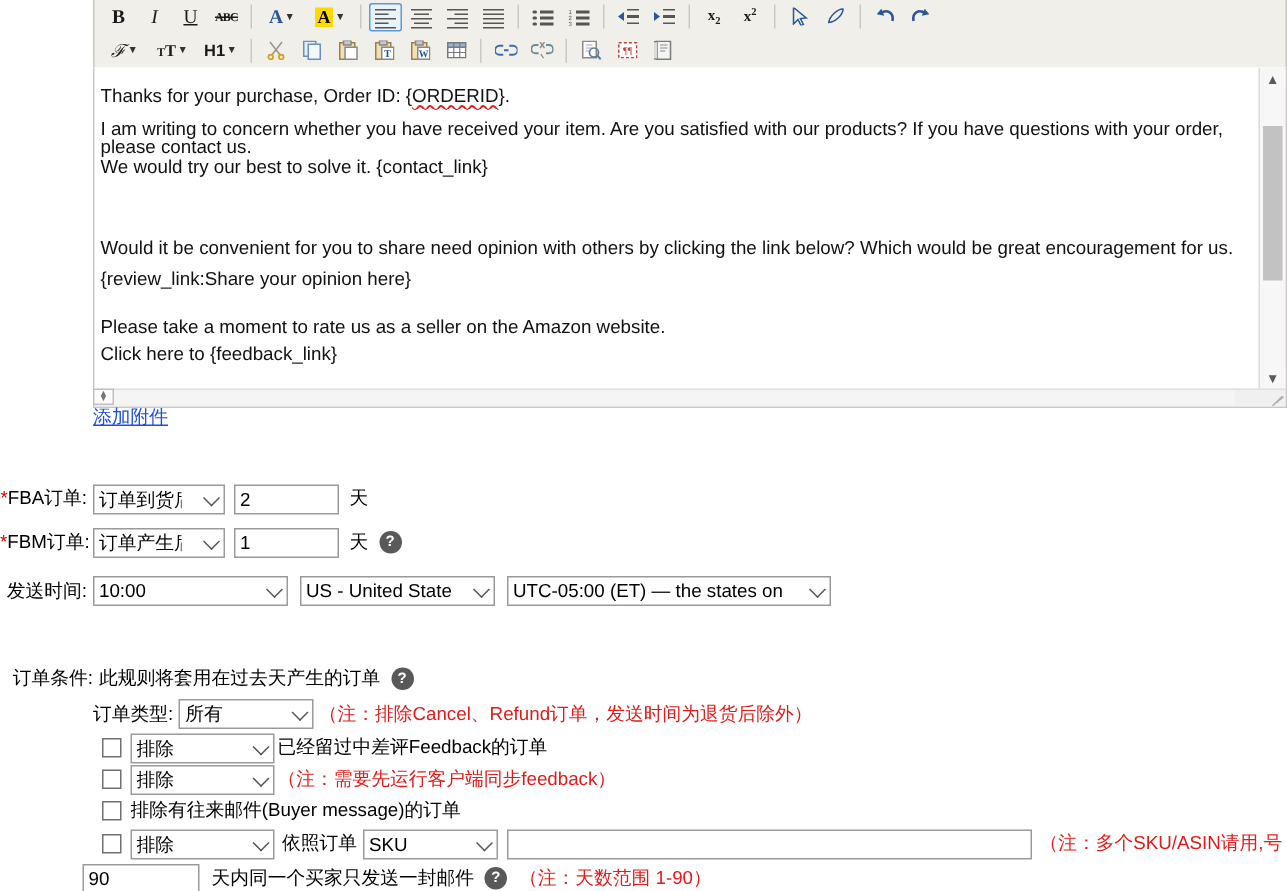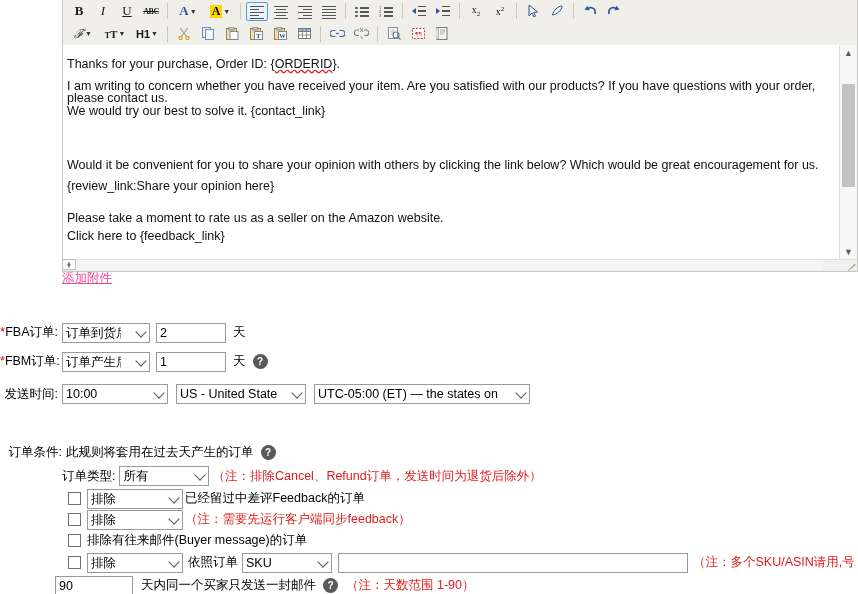--- a/index.html
+++ b/index.html
@@ -72,21 +72,21 @@
   .caret {
     font-size: 7px;
     margin-left: 1px;
     color: #333;
     line-height: 1;
   }
   .b-bold  { font-family: "Liberation Serif", serif; font-weight: bold; font-size: 13px; }
   .b-ital  { font-family: "Liberation Serif", serif; font-style: italic; font-size: 13px; }
   .b-und   { font-family: "Liberation Serif", serif; text-decoration: underline; font-size: 13px; }
   .b-strike{ font-family: "Liberation Serif", serif; font-size: 8px; letter-spacing:-.5px; text-decoration: line-through; font-weight:bold;}
-  .b-script{ font-family: "Liberation Serif", serif; font-weight: normal; font-size: 10px; }
+  .b-script{ font-family: "Liberation Serif", serif; font-weight: bold; font-size: 10px; }
   .b-script sub, .b-script sup { font-size: 7px; }
   .fontA { color: #2b5797; font-weight: bold; font-family: "Liberation Serif", serif; font-size: 13px; }
   .hilite {
     background: #ffd800;
     color: #000;
     font-weight: bold;
     font-family: "Liberation Serif", serif;
     font-size: 12px;
     padding: 0 2px;
     line-height: 13px;
@@ -184,21 +184,21 @@
   .grip i{ position:absolute; background:#b0b0b0; height:1px; transform:rotate(-45deg);}
   .grip i:nth-child(1){width:9px; right:0px; top:6px;}
   .grip i:nth-child(2){width:6px; right:0px; top:5px;}
   .grip i:nth-child(3){width:3px; right:0px; top:4px;}
 
   .attach-link {
     position: absolute;
     left: 62px;
     top: 270px;
     font-size: 12.5px;
-    color: #ec4899;
+    color: #1d4ed8;
     text-decoration: underline;
     cursor: pointer;
   }
 
   
   .form {
     position: absolute;
     left: 0;
     top: 318px;
     width: 858px;
@@ -519,21 +519,21 @@
         </div>
       </div>
     </div>
 
     <div class="editor-body">
       <div class="editor-text">
         <p><span>Thanks for your purchase, Order ID: {</span><span class="spell">ORDERID</span><span>}.</span></p>
         <p class="tight">I am writing to concern whether you have received your item. Are you satisfied with our products? If you have questions with your order, please contact us.</p>
         <p>We would try our best to solve it. {contact_link}</p>
         <p style="margin-bottom:20px">&nbsp;</p>
-        <p>Would it be convenient for you to share your opinion with others by clicking the link below? Which would be great encouragement for us.</p>
+        <p>Would it be convenient for you to share need opinion with others by clicking the link below? Which would be great encouragement for us.</p>
         <p class="tight">{review_link:Share your opinion here}</p>
         <p class="tight" style="margin-top:19px">Please take a moment to rate us as a seller on the Amazon website.</p>
         <p style="margin-top:6px;margin-bottom:20px">Click here to {feedback_link}</p>
         <p class="tight">Atla feedback will definitely inspire us to improve our service. We really need your supports.</p>
 
       </div>
 
       <div class="vscroll">
         <div class="vs-arrow">▲</div>
         <div class="vs-thumb"></div>
@@ -577,21 +577,21 @@
       </div>
       <div class="txt-box" style="width:70px;margin-left:6px">
         <span>1</span>
       </div>
       <span class="unit">天</span>
       <span class="help">?</span>
     </div>
 
     <div class="frow" style="height:30px;padding-top:3px">
       <div class="lbl-col" style="width:62px">发送时间:</div>
-      <div class="sel-box" style="width:106px">
+      <div class="sel-box" style="width:130px">
         <span class="sel-txt">10:00</span>
         <span class="arw thin"></span>
       </div>
       <div class="sel-box" style="width:130px;margin-left:8px">
         <span class="sel-txt">US - United States</span>
         <span class="arw thin"></span>
       </div>
       <div class="sel-box" style="width:216px;margin-left:8px">
         <span class="sel-txt">UTC-05:00 (ET) — the states on the Atla</span>
         <span class="arw thin"></span>

